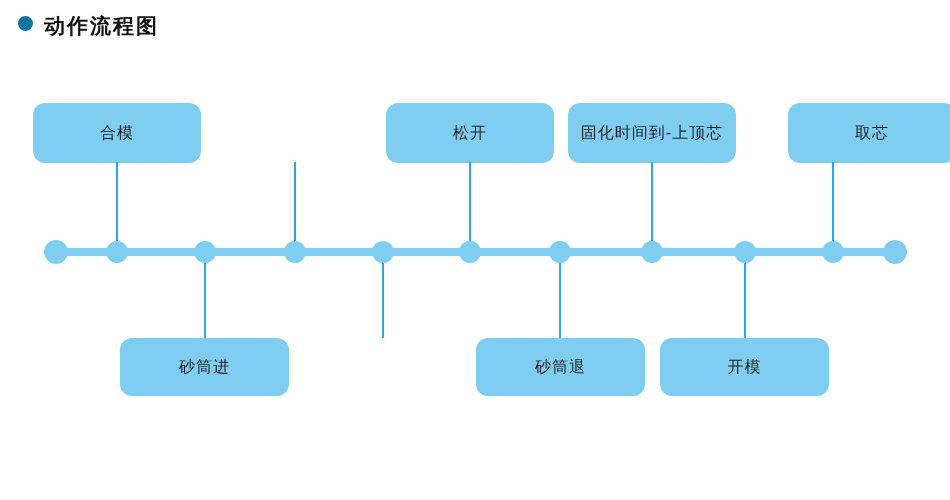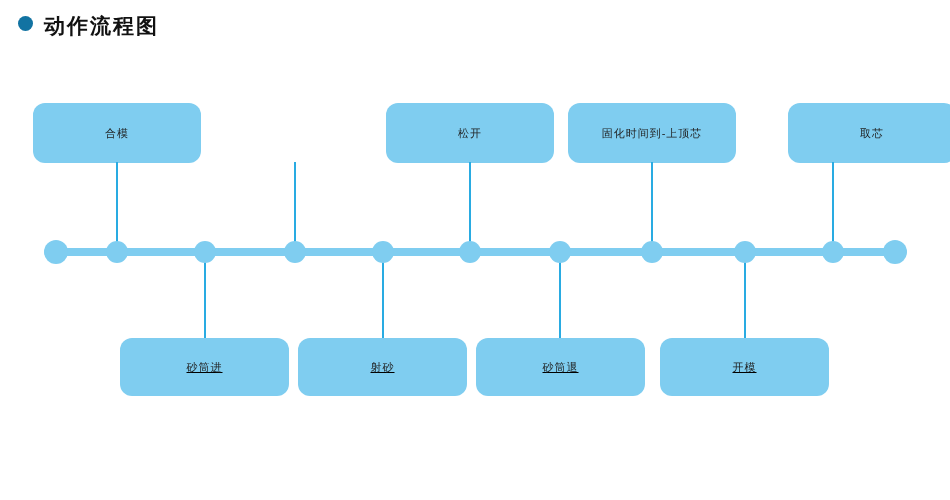--- a/index.html
+++ b/index.html
@@ -32,25 +32,25 @@
   
   .step-box{
     position:absolute;
     height:60px;width:168px;
     background:var(--box_fill);
     border-radius:12px;
     display:flex;align-items:center;justify-content:center;
     box-sizing:border-box;
   }
   .step-box .step-label{
-    font-size:11px;color:var(--label_color);
+    font-size:16px;color:var(--label_color);
     letter-spacing:1px;white-space:nowrap;text-align:left;
   }
   .top-box{top:103px;}
-  .bottom-box{top:338px;height:58px;width:169px;text-decoration:underline;}
+  .bottom-box{top:338px;height:58px;width:169px;}
   
   .connector{
     position:absolute;width:2px;
     background:var(--connector);
   }
   .connector.up{top:162px;height:90px;}
   .connector.down{top:252px;height:86px;}
   
   .timeline-bar{
     position:absolute;left:56px;top:248px;
@@ -83,23 +83,20 @@
   <div class="step-box top-box" style="left:386px">
     <span class="step-label">松开</span>
   </div>
   <div class="step-box top-box" style="left:788px">
     <span class="step-label">取芯</span>
   </div>
 
   <div class="step-box bottom-box" style="left:120px">
     <span class="step-label">砂筒进</span>
   </div>
-  <div class="step-box bottom-box" style="left:298px">
-    <span class="step-label">射砂</span>
-  </div>
   <div class="step-box bottom-box" style="left:476px">
     <span class="step-label">砂筒退</span>
   </div>
   <div class="step-box bottom-box" style="left:660px">
     <span class="step-label">开模</span>
   </div>
 
   <div class="connector up" style="left:116px"></div>
   <div class="connector up" style="left:294px"></div>
   <div class="connector up" style="left:469px"></div>

